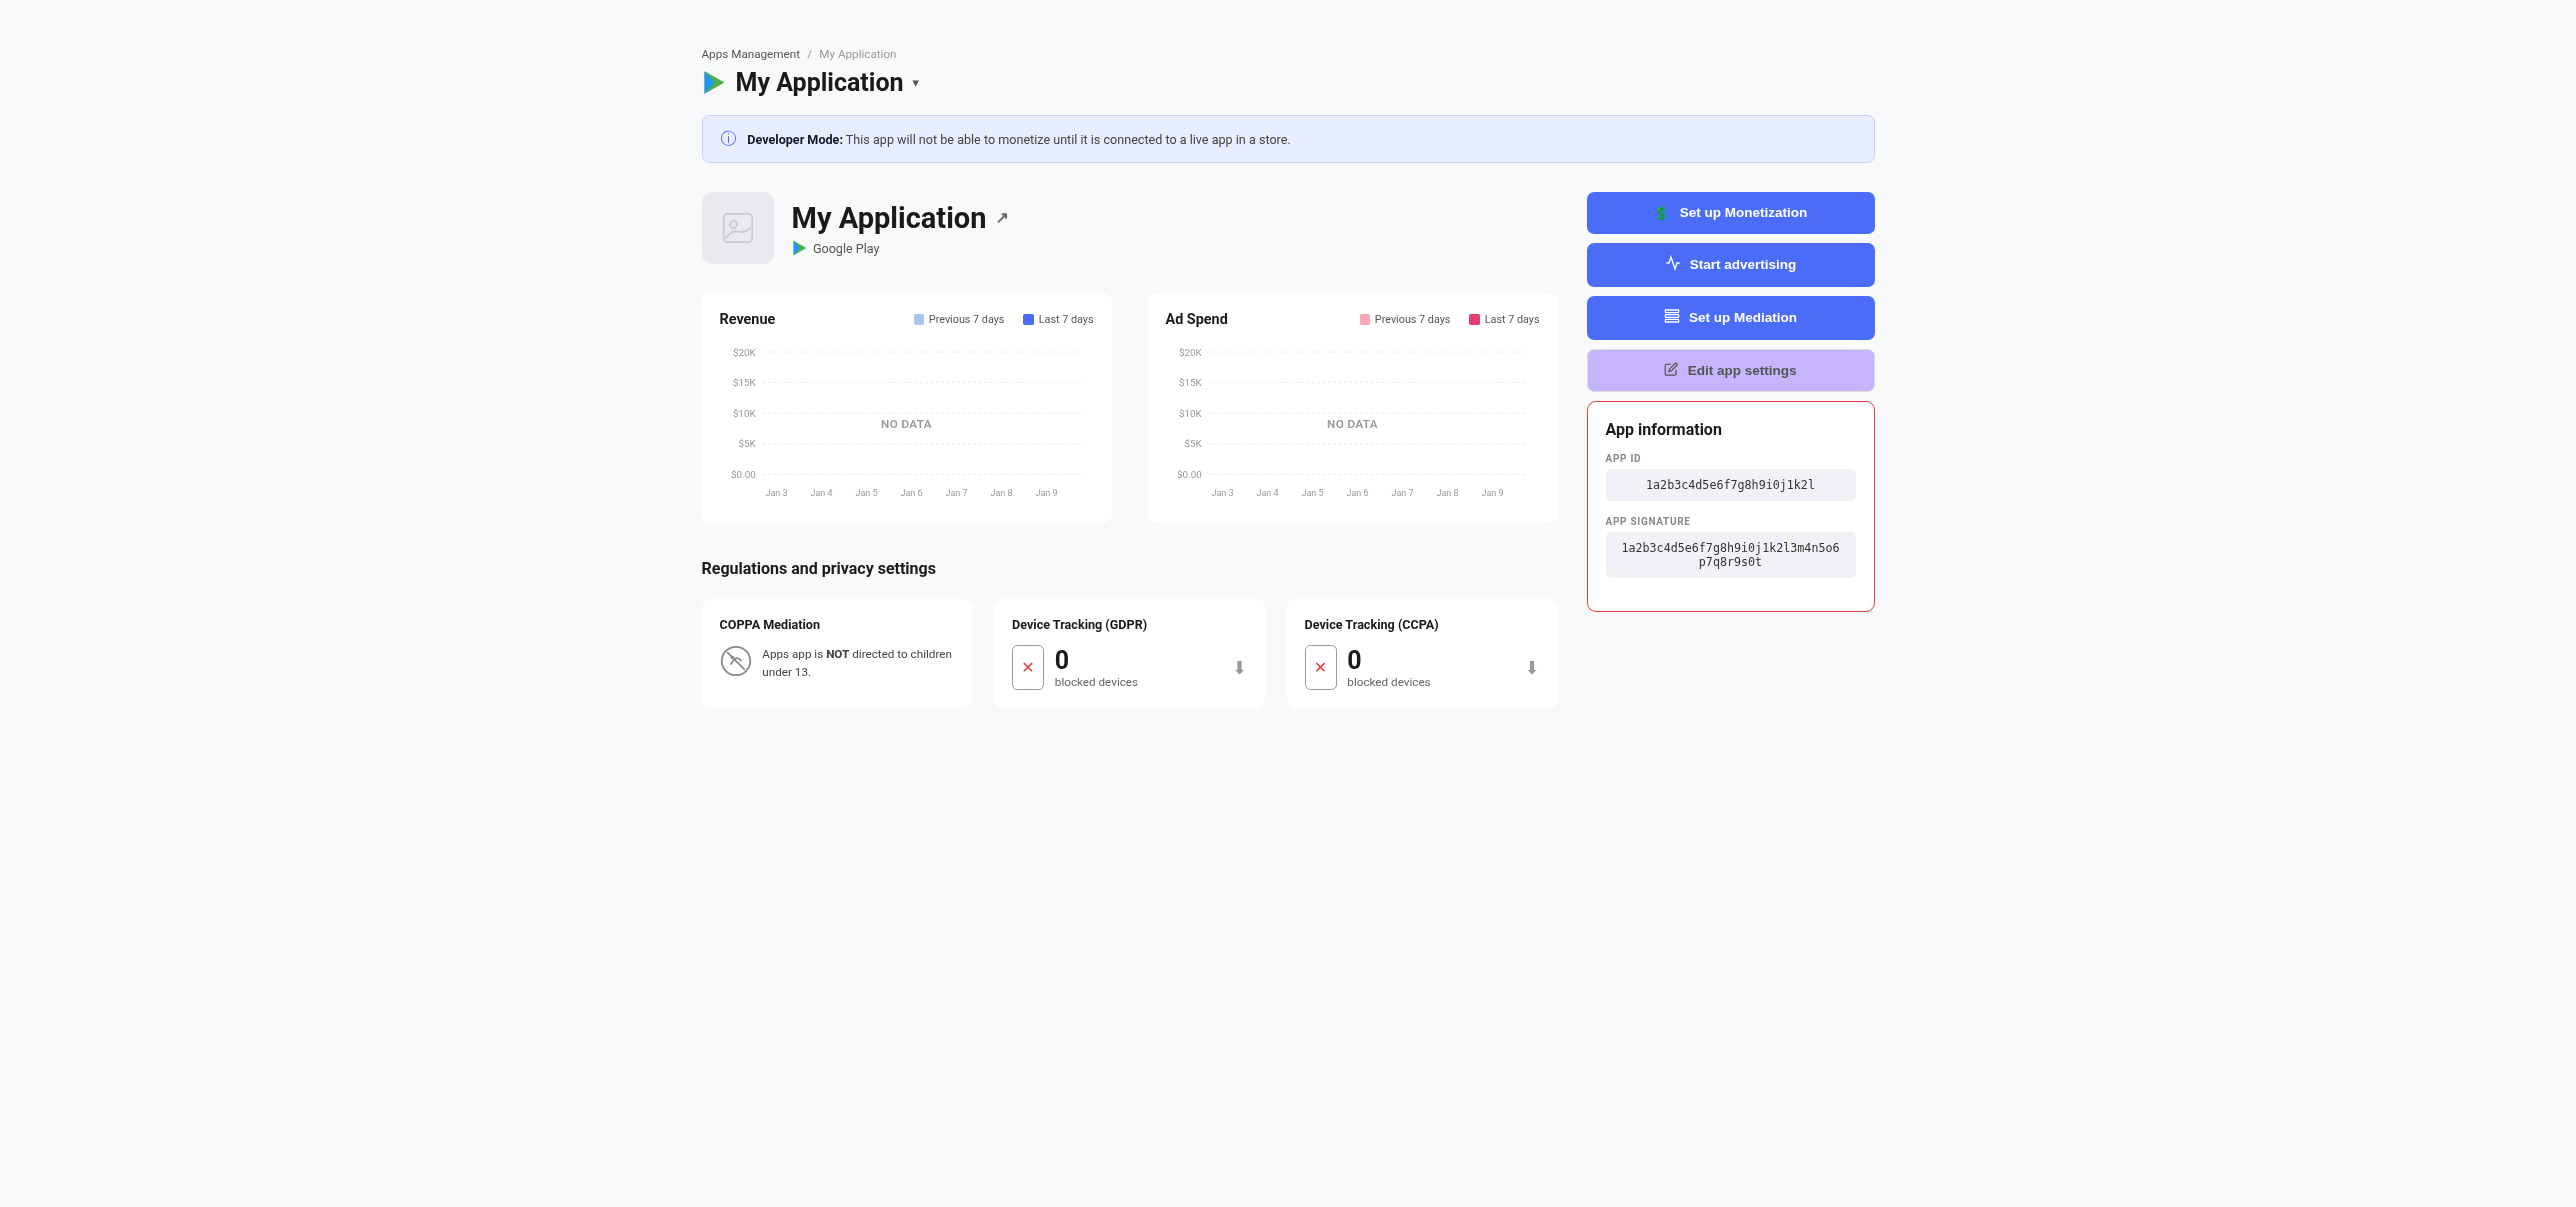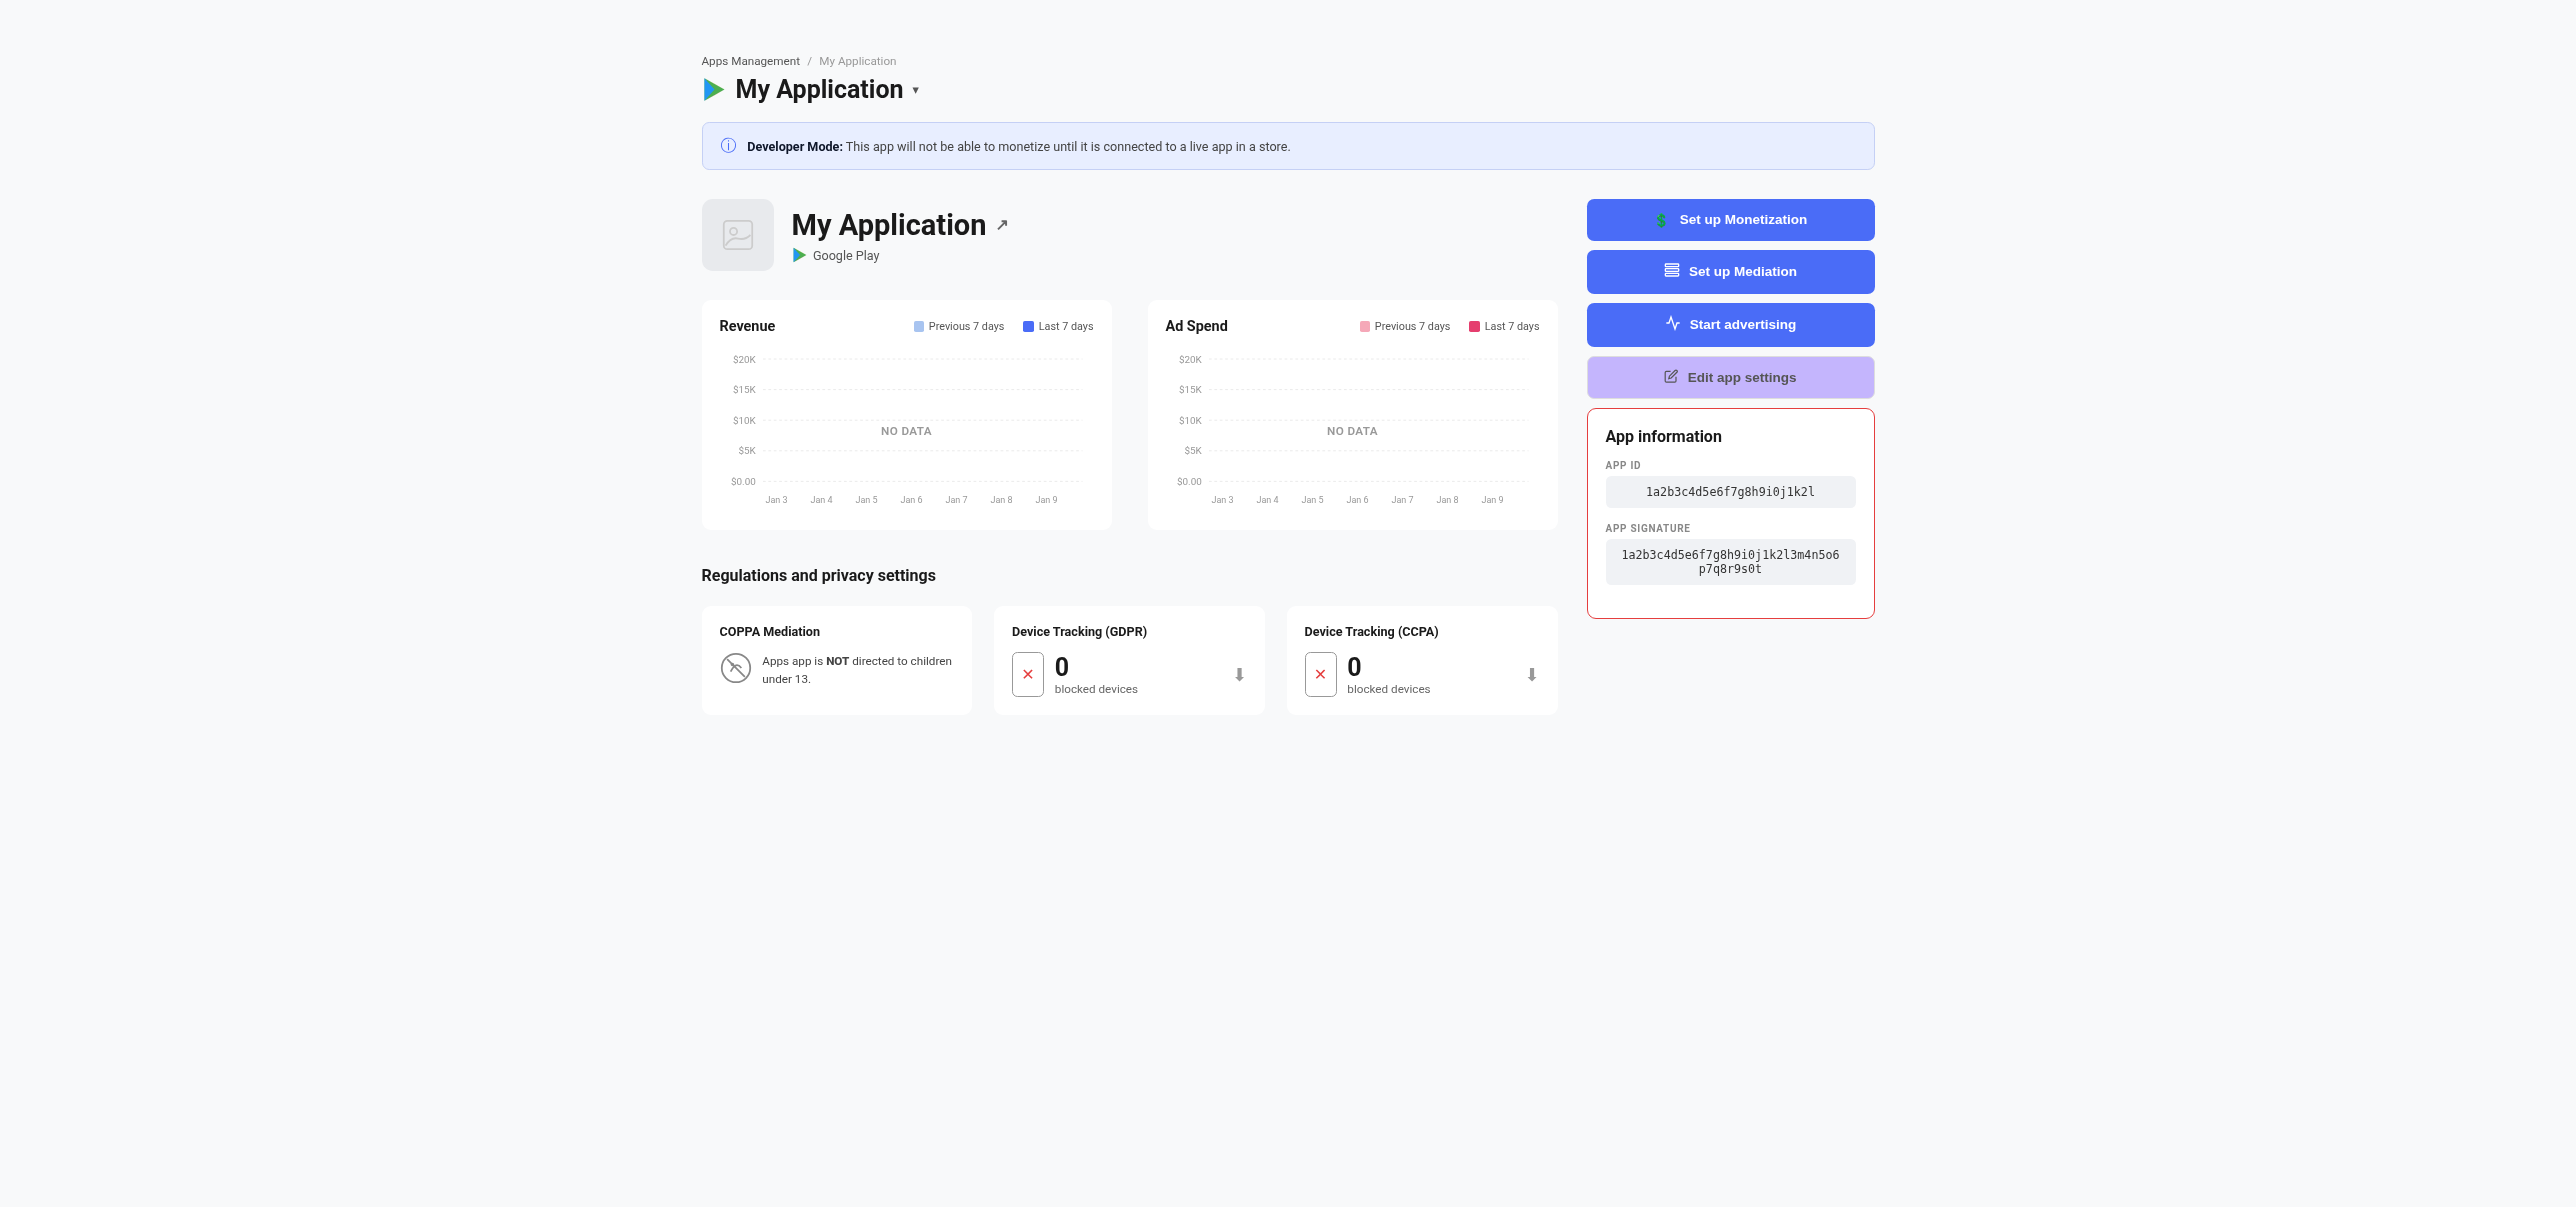--- a/index.html
+++ b/index.html
@@ -4,21 +4,21 @@
   <style>
     * { box-sizing: border-box; margin: 0; padding: 0; }
     body {
       font-family: -apple-system, BlinkMacSystemFont, 'Segoe UI', Roboto, sans-serif;
       background: #f8f9fa;
       color: #333;
       min-height: 100vh;
     }
     .page-container {
       max-width: 1259px;
-      margin: 11px auto;
+      margin: 4px auto;
       padding: 43px 43px;
     }
     .breadcrumb {
       display: flex;
       align-items: center;
       gap: 7.2px;
       font-size: 11.7px;
       color: #666;
       margin-bottom: 7.2px;
     }
@@ -510,35 +510,35 @@
     <div class="right-sidebar">
 
       <button class="btn-blue">
         <span>💲</span>
         <span>Set up Monetization</span>
       </button>
 
       <button class="btn-blue">
         <span>
           <svg width="16" height="16" viewBox="0 0 24 24" fill="none" stroke="white" stroke-width="2">
+            <path d="M22 12h-4l-3 9L9 3l-3 9H2"></path>
+          </svg>
+        </span>
+        <span>Start advertising</span>
+      </button>
+
+      <button class="btn-blue">
+        <span>
+          <svg width="16" height="16" viewBox="0 0 24 24" fill="none" stroke="white" stroke-width="2">
             <rect x="2" y="3" width="20" height="4" rx="1"></rect>
             <rect x="2" y="10" width="20" height="4" rx="1"></rect>
             <rect x="2" y="17" width="20" height="4" rx="1"></rect>
           </svg>
         </span>
         <span>Set up Mediation</span>
-      </button>
-
-      <button class="btn-blue">
-        <span>
-          <svg width="16" height="16" viewBox="0 0 24 24" fill="none" stroke="white" stroke-width="2">
-            <path d="M22 12h-4l-3 9L9 3l-3 9H2"></path>
-          </svg>
-        </span>
-        <span>Start advertising</span>
       </button>
 
       <button class="btn-outline">
         <span>
           <svg width="14.4" height="14.4" viewBox="0 0 24 24" fill="none" stroke="#555" stroke-width="2">
             <path d="M11 4H4a2 2 0 0 0-2 2v14a2 2 0 0 0 2 2h14a2 2 0 0 0 2-2v-7"></path>
             <path d="M18.5 2.5a2.121 2.121 0 0 1 3 3L12 15l-4 1 1-4 9.5-9.5z"></path>
           </svg>
         </span>
         <span>Edit app settings</span>

